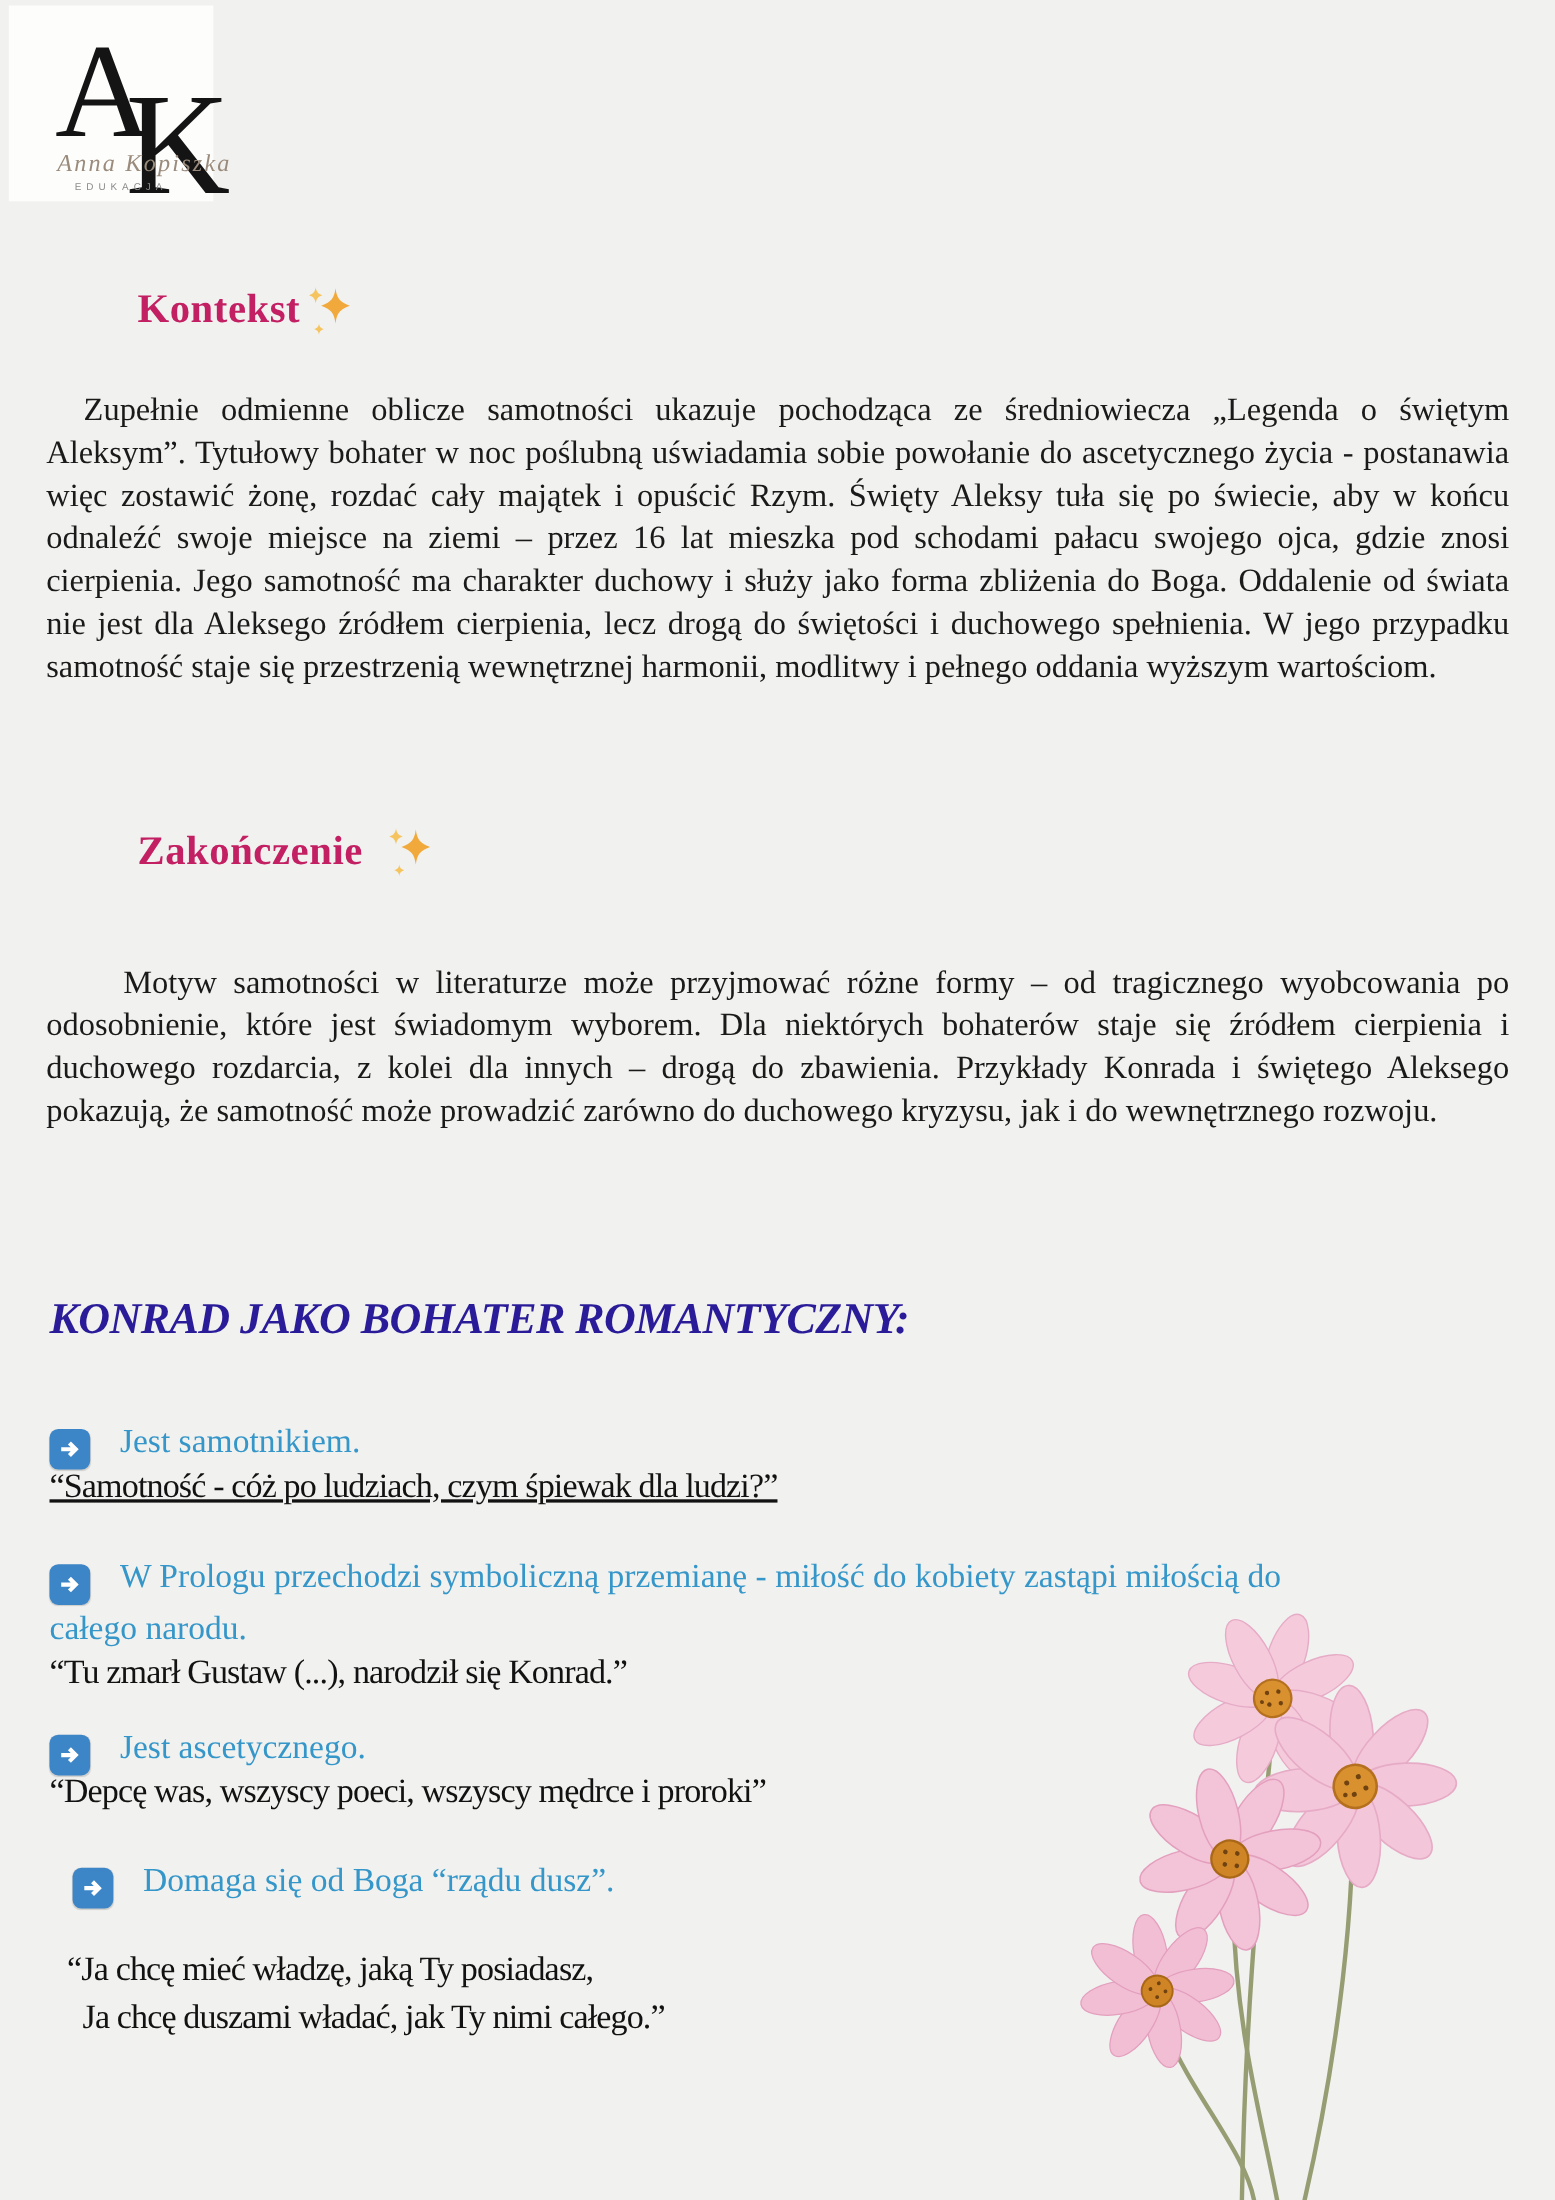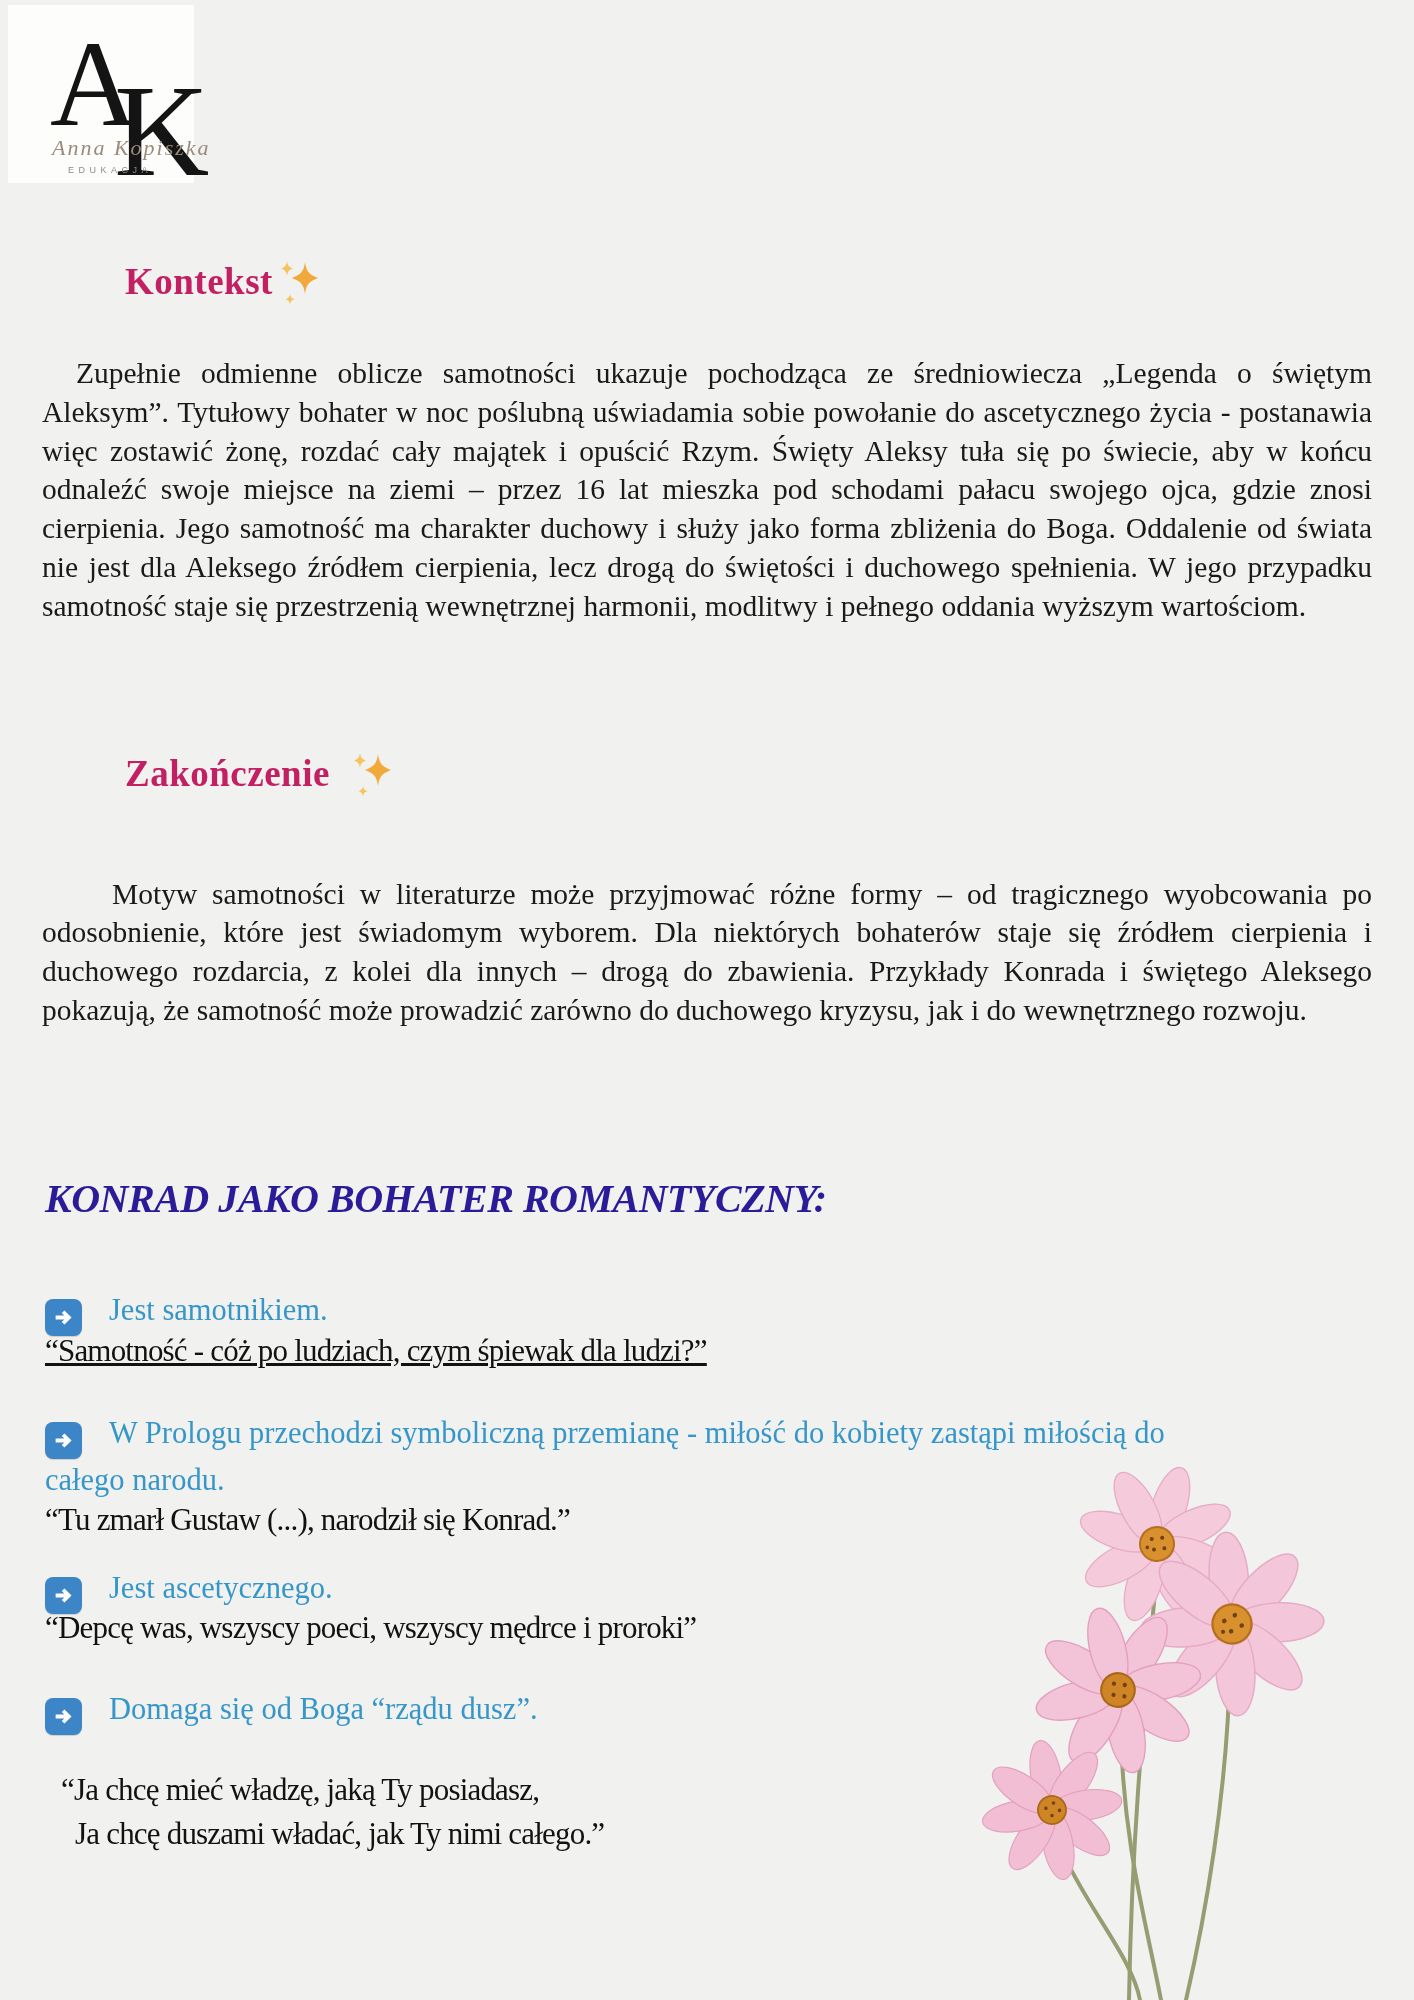--- a/index.html
+++ b/index.html
@@ -25,21 +25,21 @@
     font-size:29.5px;line-height:38.8px;color:#1a1a1a;}
   .par-kontekst{top:322px;text-indent:34px;margin-top:32px;}
   .par-zakonczenie{top:845px;text-indent:70px;}
 
   
   .konrad-heading{position:absolute;left:45px;top:1148px;font-size:40px;font-weight:700;
     color:#2A1C99;letter-spacing:-0.5px;font-style:italic;}
 
   
   .point{position:absolute;left:45px;width:1120px;font-size:30.5px;line-height:42px;color:#3596C9;}
-  .p1{top:1289px;} .p2{top:1412px;} .p3{top:1567px;} .p4{top:1688px;}
+  .p1{top:1289px;} .p2{top:1412px;} .p3{top:1567px;} .p4{top:1688px;margin-left:21px;}
   .arrow-badge{display:inline-flex;align-items:center;justify-content:center;
     width:37px;height:37px;background:#3C85C6;border-radius:8px;margin-right:27px;
     vertical-align:-9px;box-shadow:0 1px 1px rgba(0,0,0,.15);}
   .quote{position:absolute;left:45px;width:1200px;font-size:31px;line-height:40px;
     color:#121212;letter-spacing:-0.8px;}
   .q1{top:1331px;text-decoration:underline;} .q2{top:1500px;} .q3{top:1608px;}
   .closing-quote{position:absolute;left:61px;top:1768px;font-size:31px;line-height:44px;
     color:#121212;letter-spacing:-0.8px;}
   .closing-quote .l2{padding-left:14px;}
 

